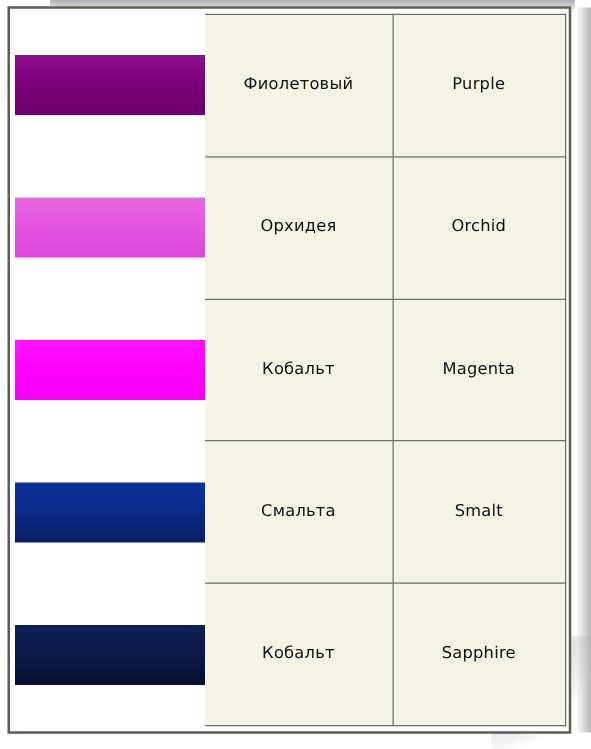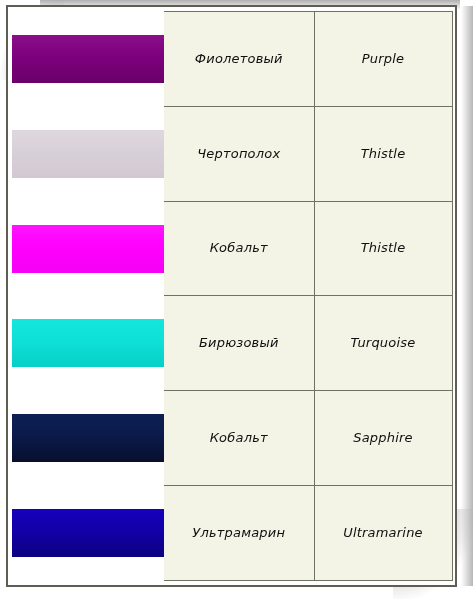--- a/index.html
+++ b/index.html
@@ -88,21 +88,20 @@
   }
   #color-table tr {
     height: 52.7px;
   }
 
   td {
     padding: 0;
     margin: 0;
     border: 0;
     vertical-align: middle;
-    font-style: italic;
   }
 
   
   td.swatch-cell {
     width: 152px;
     background: #ffffff;
     padding: 1px 0 1px 0;
   }
   .swatch {
     width: 100%;
@@ -150,70 +149,59 @@
             </td>
             <td class="label-cell label-ru">
               <span class="cell-text">Фиолетовый</span>
             </td>
             <td class="label-cell label-en">
               <span class="cell-text">Purple</span>
             </td>
           </tr>
           <tr>
             <td class="swatch-cell">
-              <div class="swatch" style="background: linear-gradient(rgb(222, 216, 222) 0%, rgb(216, 208, 216) 45%, rgb(210, 200, 210) 100%);"></div>
-            </td>
-            <td class="label-cell label-ru">
-              <span class="cell-text">Чертополох</span>
-            </td>
-            <td class="label-cell label-en">
-              <span class="cell-text">Thistle</span>
+              <div class="swatch" style="background: linear-gradient(rgb(232, 104, 228) 0%, rgb(228, 85, 224) 45%, rgb(221, 71, 217) 100%);"></div>
+            </td>
+            <td class="label-cell label-ru">
+              <span class="cell-text">Орхидея</span>
+            </td>
+            <td class="label-cell label-en">
+              <span class="cell-text">Orchid</span>
             </td>
           </tr>
           <tr>
             <td class="swatch-cell">
               <div class="swatch" style="background: linear-gradient(rgb(255, 20, 255) 0%, rgb(255, 0, 255) 45%, rgb(245, 0, 245) 100%);"></div>
             </td>
             <td class="label-cell label-ru">
               <span class="cell-text">Кобальт</span>
             </td>
             <td class="label-cell label-en">
-              <span class="cell-text">Thistle</span>
-            </td>
-          </tr>
-          <tr>
-            <td class="swatch-cell">
-              <div class="swatch" style="background: linear-gradient(rgb(20, 230, 222) 0%, rgb(14, 224, 216) 45%, rgb(6, 207, 199) 100%);"></div>
-            </td>
-            <td class="label-cell label-ru">
-              <span class="cell-text">Бирюзовый</span>
-            </td>
-            <td class="label-cell label-en">
-              <span class="cell-text">Turquoise</span>
+              <span class="cell-text">Magenta</span>
+            </td>
+          </tr>
+          <tr>
+            <td class="swatch-cell">
+              <div class="swatch" style="background: linear-gradient(rgb(12, 48, 152) 0%, rgb(10, 42, 140) 45%, rgb(7, 32, 95) 100%);"></div>
+            </td>
+            <td class="label-cell label-ru">
+              <span class="cell-text">Смальта</span>
+            </td>
+            <td class="label-cell label-en">
+              <span class="cell-text">Smalt</span>
             </td>
           </tr>
           <tr>
             <td class="swatch-cell">
               <div class="swatch" style="background: linear-gradient(rgb(13, 31, 85) 0%, rgb(11, 26, 74) 45%, rgb(7, 15, 46) 100%);"></div>
             </td>
             <td class="label-cell label-ru">
               <span class="cell-text">Кобальт</span>
             </td>
             <td class="label-cell label-en">
               <span class="cell-text">Sapphire</span>
-            </td>
-          </tr>
-          <tr>
-            <td class="swatch-cell">
-              <div class="swatch" style="background: linear-gradient(rgb(22, 0, 189) 0%, rgb(18, 0, 168) 45%, rgb(13, 0, 128) 100%);"></div>
-            </td>
-            <td class="label-cell label-ru">
-              <span class="cell-text">Ультрамарин</span>
-            </td>
-            <td class="label-cell label-en">
-              <span class="cell-text">Ultramarine</span>
             </td>
           </tr>
         </tbody>
     </table>
   </div>
 
 </div>
 
 </body></html>

